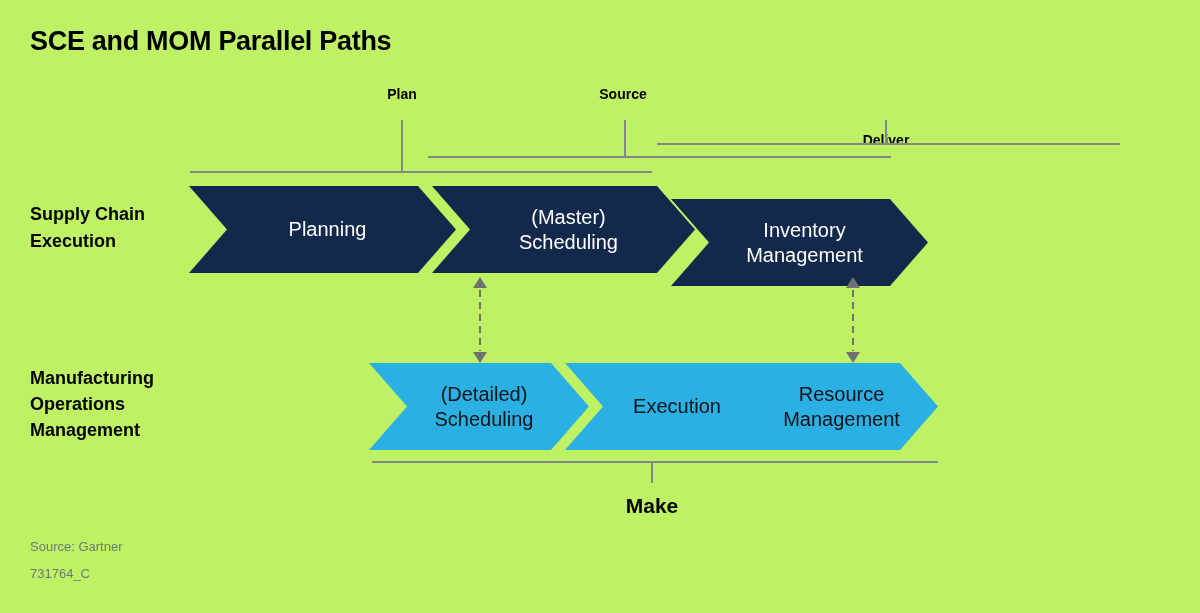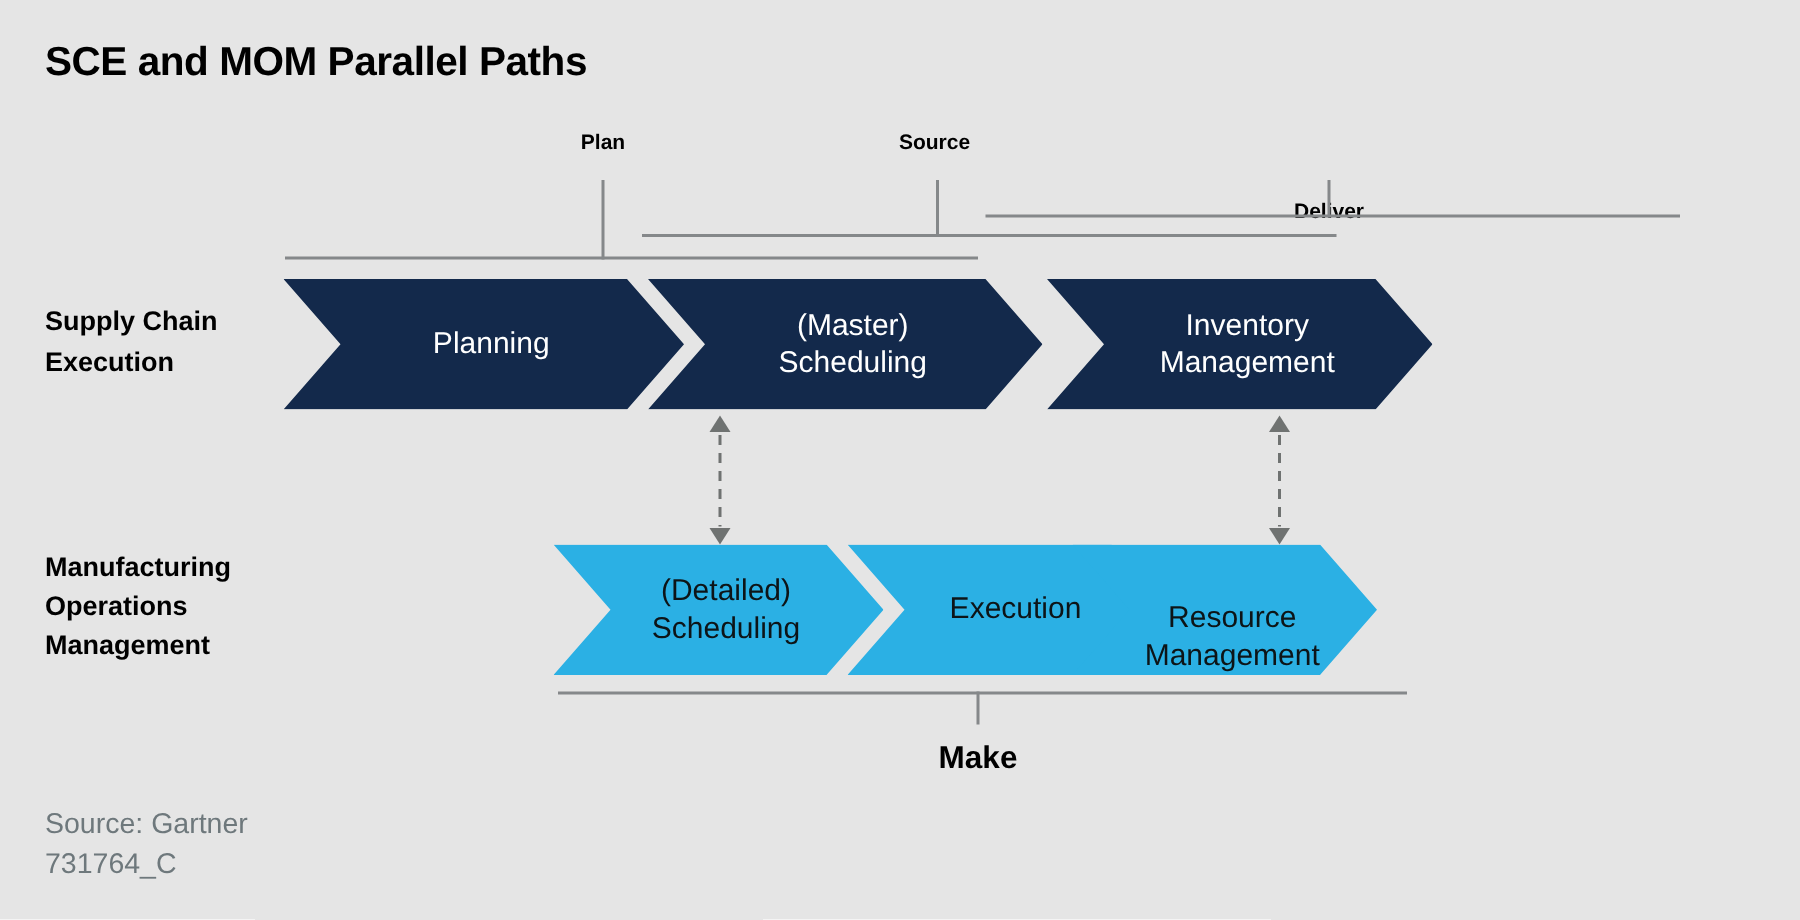--- a/index.html
+++ b/index.html
@@ -1,17 +1,17 @@
 <!DOCTYPE html>
 <html><head>
 <meta charset="utf-8">
 <style>
   html,body{margin:0;padding:0;background:#fff;}
   .canvas{
-    position:relative;width:1200px;height:613px;background:#e5e5e5;overflow:hidden;
+    position:relative;width:1200px;height:613px;background:#bef264;overflow:hidden;
     font-family:"Liberation Sans","DejaVu Sans",sans-serif;color:#000;
   }
   .title{
     position:absolute;left:30px;top:26px;font-size:27px;font-weight:700;
     letter-spacing:-0.3px;white-space:pre-line;
   }
   .bracket-label{
     position:absolute;top:86px;transform:translateX(-50%);
     font-size:14px;font-weight:700;white-space:nowrap;
   }
@@ -32,21 +32,21 @@
   .dash-line{
     position:absolute;width:2px;
     background:repeating-linear-gradient(to bottom,#6F7271 0 7px,transparent 7px 12px);
   }
   .arr{position:absolute;width:0;height:0;border-left:7px solid transparent;border-right:7px solid transparent;}
   .arr.up{border-bottom:11px solid #6F7271;}
   .arr.down{border-top:11px solid #6F7271;}
   .make-label{
     position:absolute;transform:translateX(-50%);font-size:21px;font-weight:700;white-space:nowrap;
   }
-  .footer-text{position:absolute;left:30px;font-size:19px;color:#6E787C;}
+  .footer-text{position:absolute;left:30px;font-size:13px;color:#6E787C;}
 </style>
 </head>
 <body>
 
 <div class="canvas">
 
   <div class="title">SCE and MOM Parallel Paths</div>
 
   <div class="bracket-label" style="left:402px;">Plan</div>
   <div class="bracket-label" style="left:623px;">Source</div>
@@ -64,21 +64,21 @@
   <div class="row-label" style="top:201px;">Supply Chain
 Execution</div>
 
   <div class="seg sce" style="left:189px;width:267px;">
     <span>Planning</span>
   </div>
   <div class="seg sce" style="left:432px;width:263px;">
     <span>(Master)
 Scheduling</span>
   </div>
-  <div class="seg sce" style="left:698px;width:257px;">
+  <div class="seg sce" style="left:671px;width:257px;margin-top:13px;">
     <span>Inventory
 Management</span>
   </div>
 
   <div>
     <div class="arr up" style="left:473px;top:277px;"></div>
     <div class="dash-line" style="left:479px;top:290px;height:61px;"></div>
     <div class="arr down" style="left:473px;top:352px;"></div>
   </div>
   <div>
@@ -91,21 +91,21 @@
 Operations
 Management</div>
 
   <div class="seg mom" style="left:369px;width:220px;">
     <span>(Detailed)
 Scheduling</span>
   </div>
   <div class="seg mom" style="left:565px;width:214px;">
     <span>Execution</span>
   </div>
-  <div class="seg mom" style="left:715px;width:203px;align-items:flex-end;">
+  <div class="seg mom" style="left:735px;width:203px;">
     <span>Resource
 Management</span>
   </div>
 
   <div class="hline" style="left:372px;top:461px;width:566px;"></div>
   <div class="vtick" style="left:651px;top:461px;height:22px;"></div>
   <div class="make-label" style="left:652px;top:494px;">Make</div>
 
   <div class="footer-text" style="top:539px;">Source: Gartner</div>
   <div class="footer-text" style="top:566px;">731764_C</div>

